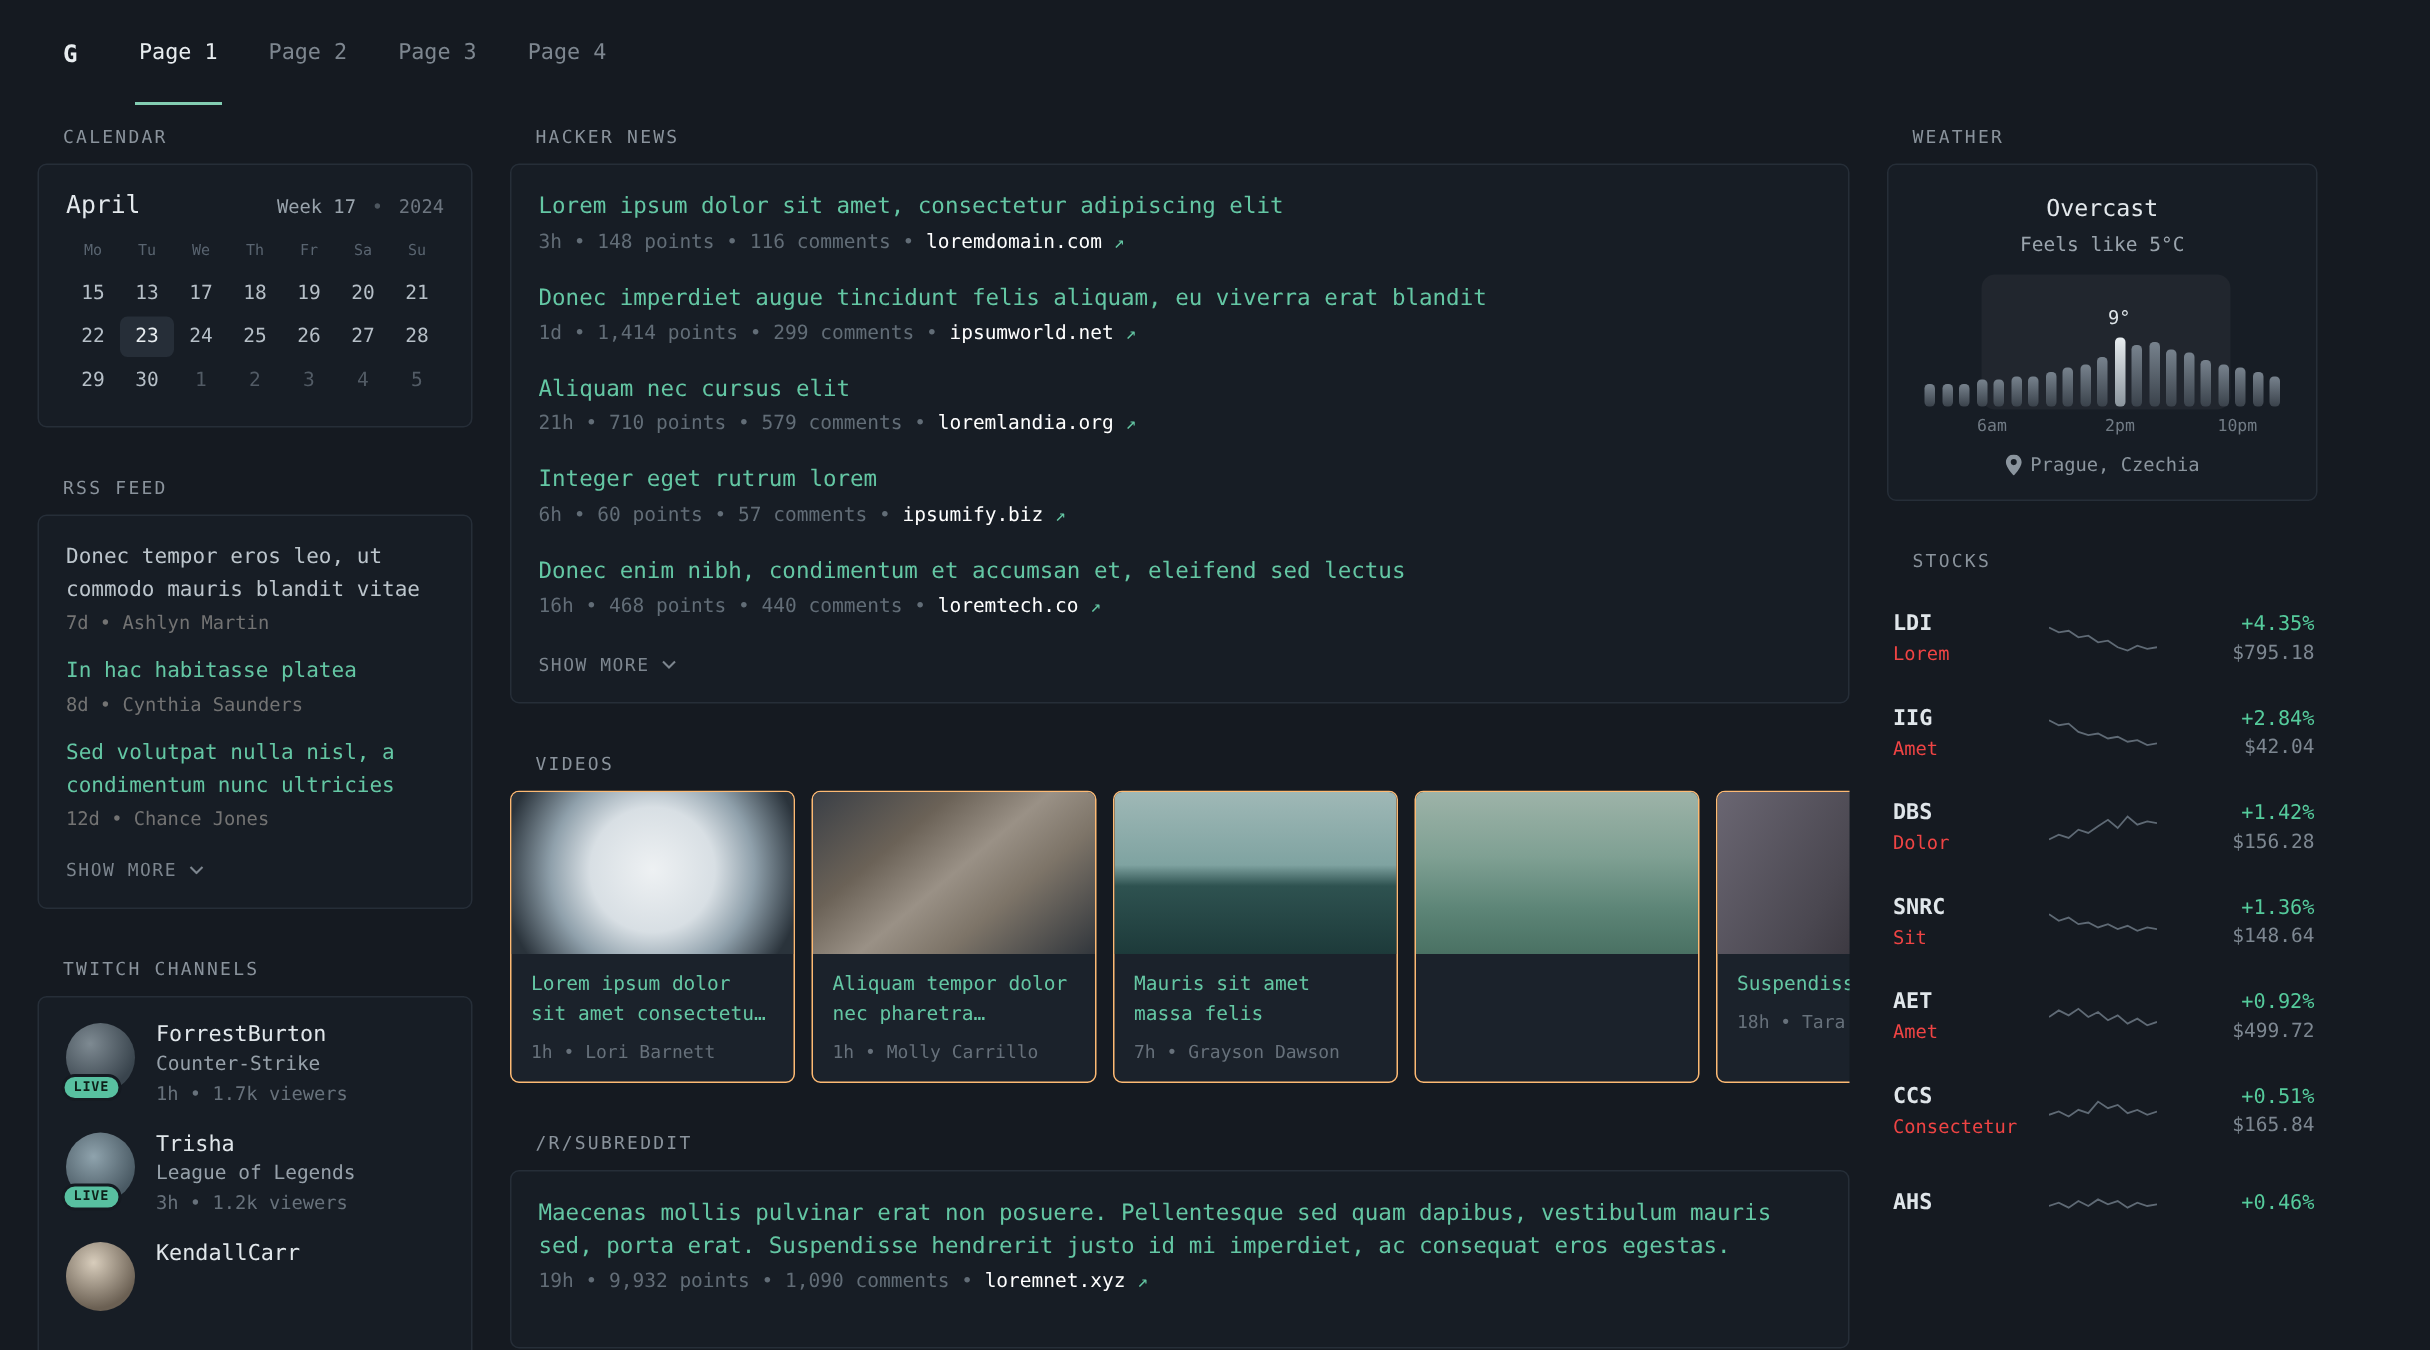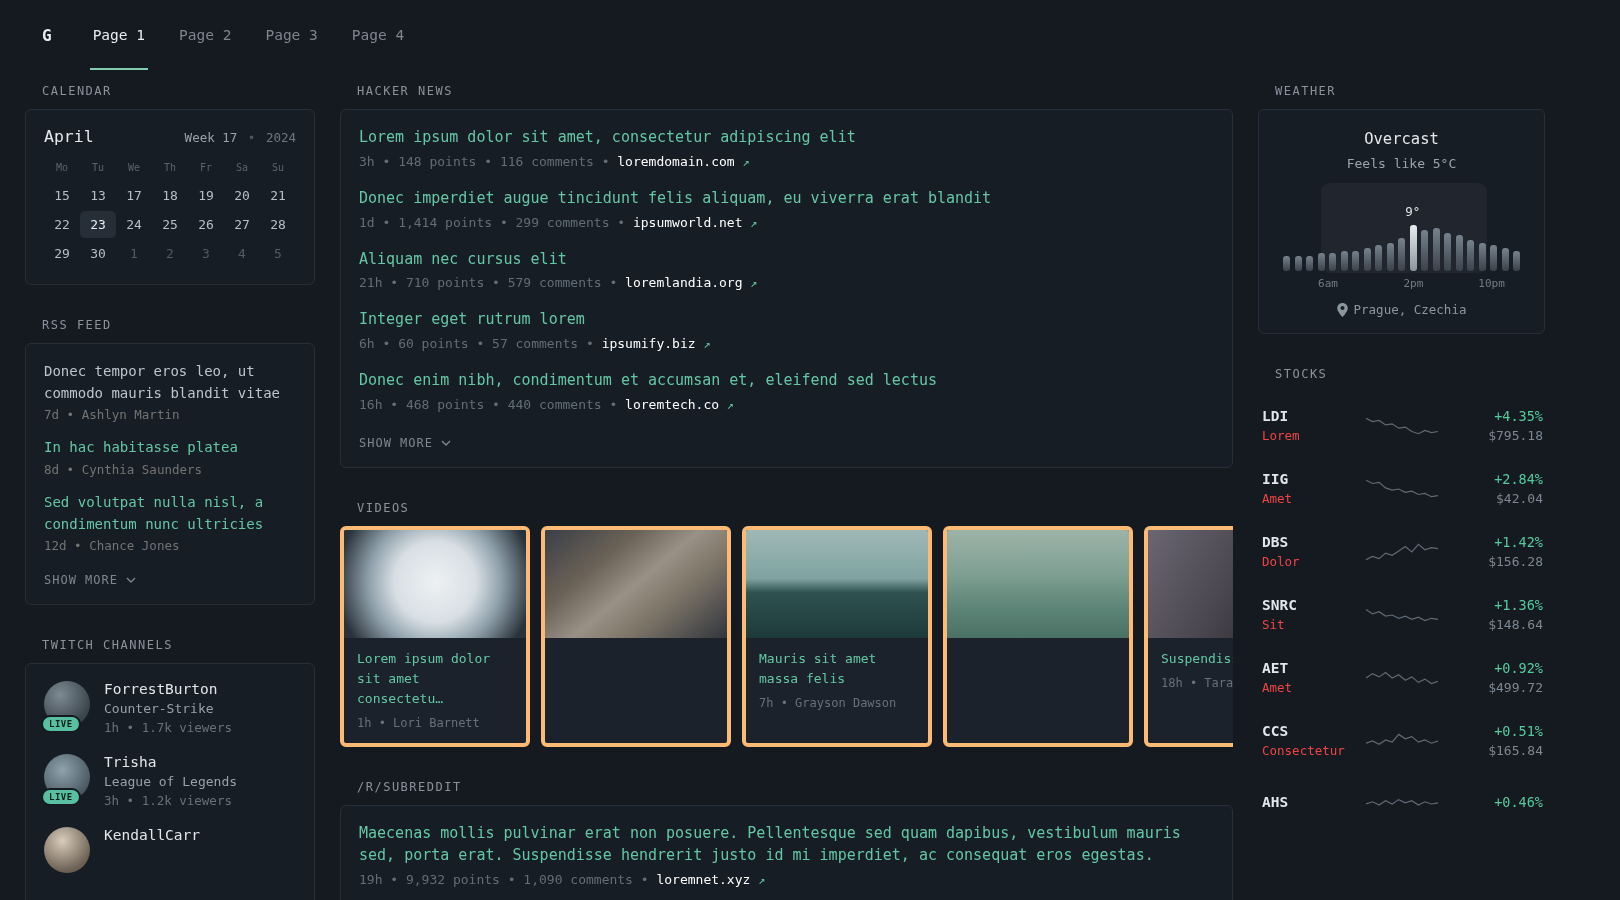--- a/index.html
+++ b/index.html
@@ -67,21 +67,21 @@
 
   
   .hn-item { margin-bottom:19px; }
   .hn-link { display:block; font-size:15px; color:#64c7a4; line-height:1.45; margin-bottom:5px; cursor:pointer; }
   .hn-meta { font-size:13px; color:#626d77; }
   .hn-domain { color:#ffffff; cursor:pointer; }
   .ext-arrow { color:#64c7a4; font-size:12px; }
 
   
   .video-row { display:flex; gap:11px; overflow:hidden; }
-  .video-card { flex:0 0 190px; width:190px; background:#1b222b; border:4px solid #fdba74;
+  .video-card { flex:0 0 190px; width:190px; background:#1b222b; border:1px solid #fdba74;
                 border-radius:6px; overflow:hidden; }
   .v-thumb { height:108px; cursor:pointer; }
   .vt1 { background:radial-gradient(circle at 50% 48%, #eef1f3 0%, #d8dfe4 38%, #8fa0ab 62%, #2a333b 92%); }
   .vt2 { background:linear-gradient(140deg,#3a3f46 0%,#6b6257 30%,#9a9186 50%,#7d7468 68%,#31363c 100%); }
   .vt3 { background:linear-gradient(#9fb8b6 0%,#7fa3a1 45%,#2e5250 58%,#1d3a3a 100%); }
   .vt4 { background:linear-gradient(#9db3a8 0%,#7fa093 40%,#5d8577 72%,#4a7163 100%); }
   .vt5 { background:linear-gradient(120deg,#6a6672 0%,#4a4750 45%,#262329 85%); }
   .v-body { padding:11px 13px 13px; }
   .v-title { display:block; font-size:13px; color:#64c7a4; line-height:1.55; margin-bottom:7px; cursor:pointer; }
   .v-meta { font-size:12px; color:#67717b; }
@@ -309,20 +309,24 @@
         <div class="video-card">
           <div class="v-thumb vt1"></div>
           <div class="v-body">
             <a class="v-title">Lorem ipsum dolor sit amet consectetu…</a>
             <div class="v-meta">1h • Lori Barnett</div>
           </div>
         </div>
 
         <div class="video-card">
           <div class="v-thumb vt2"></div>
+          <div class="v-body">
+            <a class="v-title">Aliquam tempor dolor nec pharetra…</a>
+            <div class="v-meta">1h • Molly Carrillo</div>
+          </div>
         </div>
 
         <div class="video-card">
           <div class="v-thumb vt3"></div>
           <div class="v-body">
             <a class="v-title">Mauris sit amet massa felis</a>
             <div class="v-meta">7h • Grayson Dawson</div>
           </div>
         </div>
 

